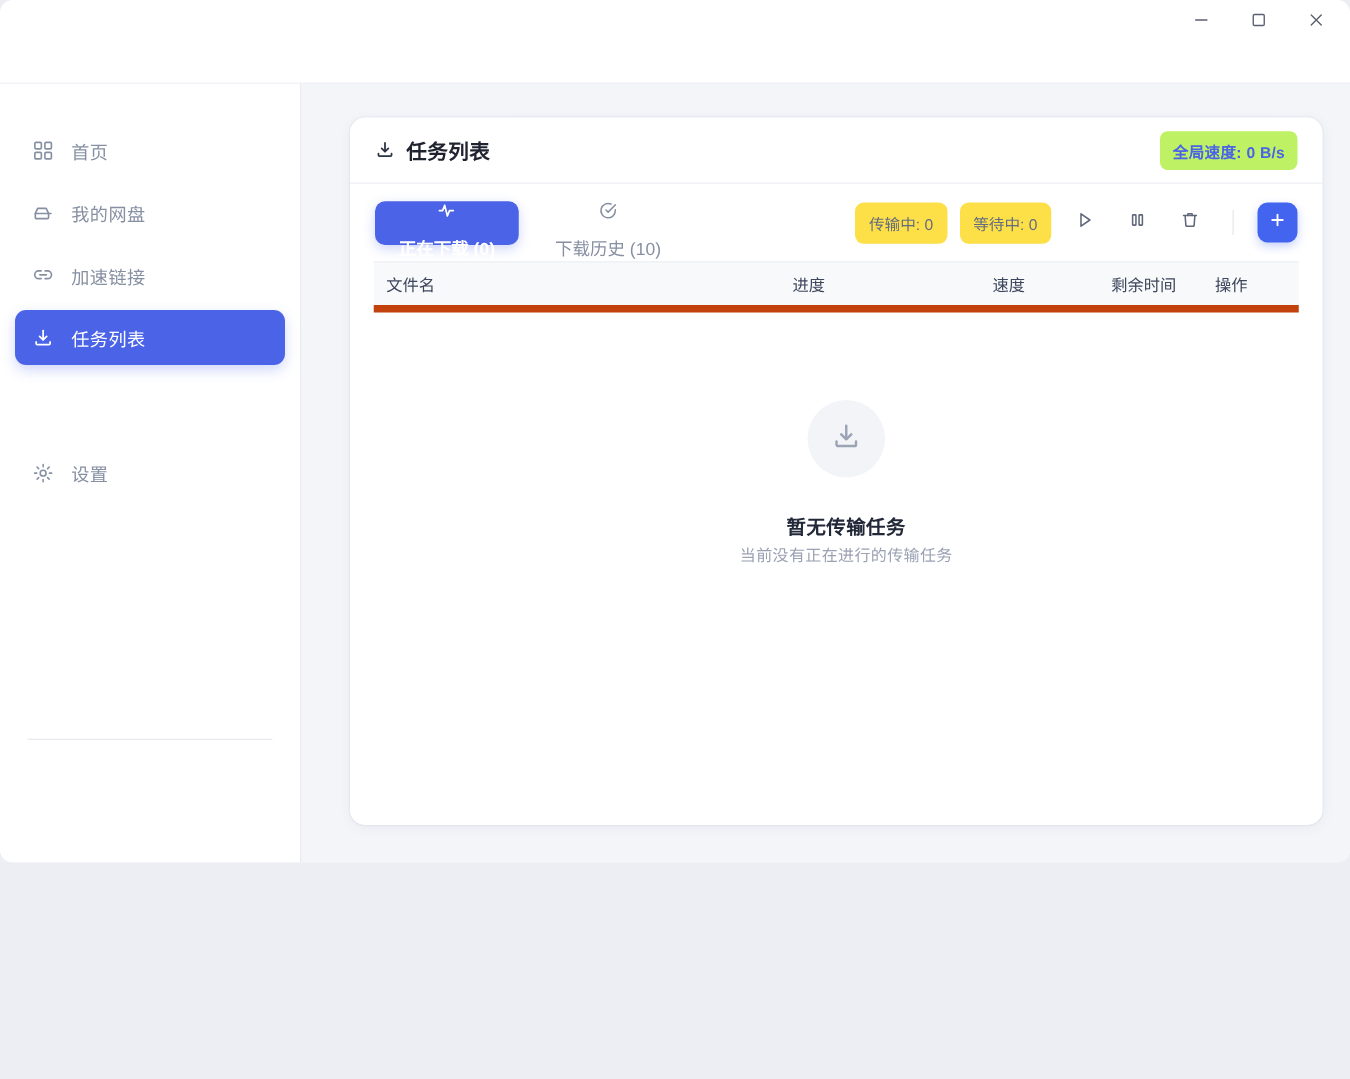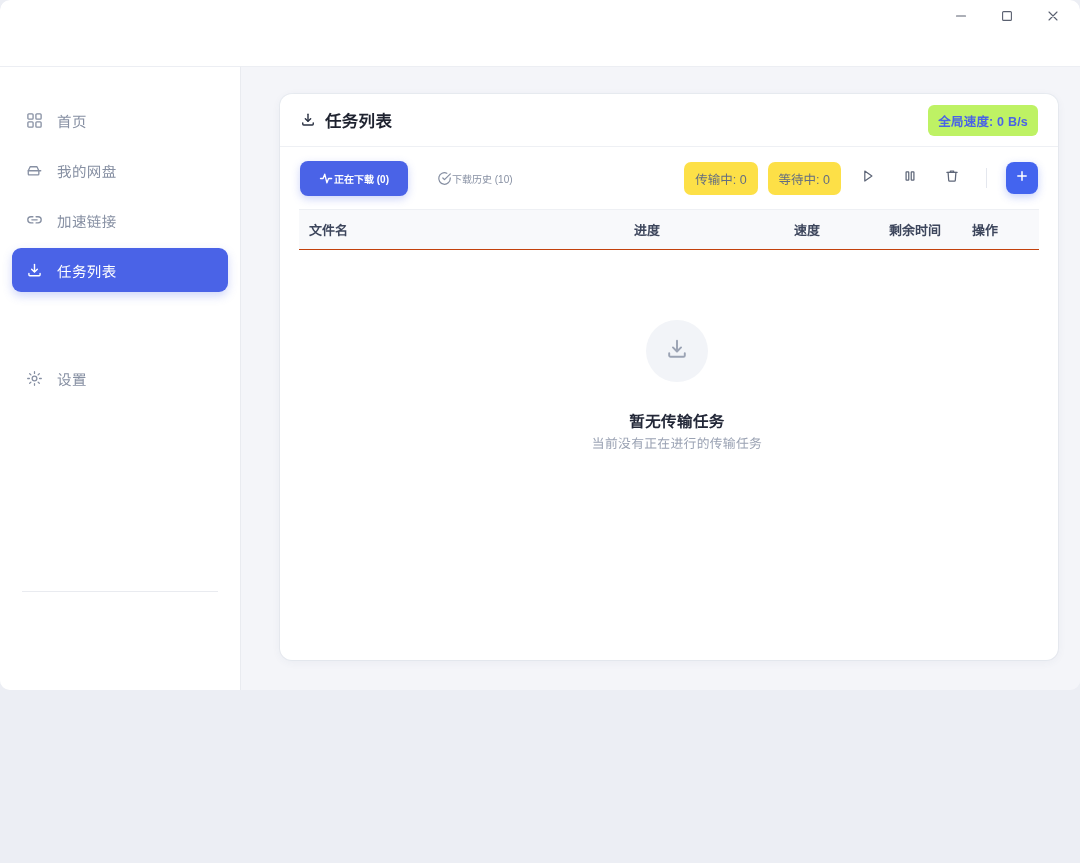--- a/index.html
+++ b/index.html
@@ -164,27 +164,28 @@
     height: 62px;
     flex: 0 0 62px;
     display: flex;
     align-items: center;
     padding: 0 20px;
     gap: 10px;
   }
   .tab {
     display: flex;
     align-items: center;
-    gap: 0;
+    gap: 12px;
     height: 35px;
     padding: 0 19px;
     border-radius: 8px;
-    font-size: 10px;
+    font-size: 14px;
     color: #8790a3;
     white-space: nowrap;
+    flex-direction: column;
   }
   .tab .tab-ico { display: flex; }
   .tab.active {
     background: #4a63e7;
     color: #ffffff;
     font-weight: bold;
     box-shadow: 0 3px 9px rgba(74,99,231,.28);
   }
   .toolbar-spacer { flex: 1 1 auto; }
   .chip {
@@ -214,30 +215,30 @@
     border-radius: 8px;
     display: flex; align-items: center; justify-content: center;
     color: #ffffff;
     box-shadow: 0 3px 8px rgba(67,100,239,.3);
   }
 
   
   .table-head {
     background: #f8f9fb;
     border-top: 1px solid #eef0f4;
-    border-bottom: 1px solid #c2410c;
+    border-bottom: 6px solid #c2410c;
     height: 41px;
     flex: 0 0 41px;
     display: flex;
     align-items: center;
     margin: 0 19px;
     border-radius: 0;
     padding: 0 10px;
     font-size: 13px;
-    font-weight: bold;
+    font-weight: normal;
     color: #3d465c;
   }
   .col-name   { width: 325px; flex: 0 0 325px; }
   .col-prog   { width: 160px; flex: 0 0 160px; }
   .col-speed  { width: 95px;  flex: 0 0 95px; }
   .col-left   { width: 83px;  flex: 0 0 83px; }
   .col-act    { flex: 1 1 auto; }
 
   
   .empty-wrap {

